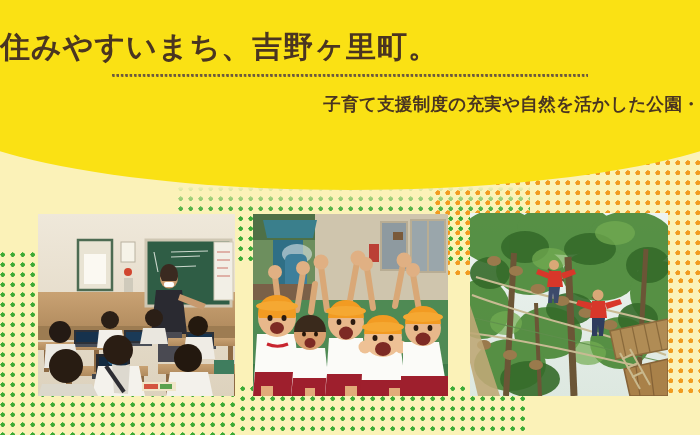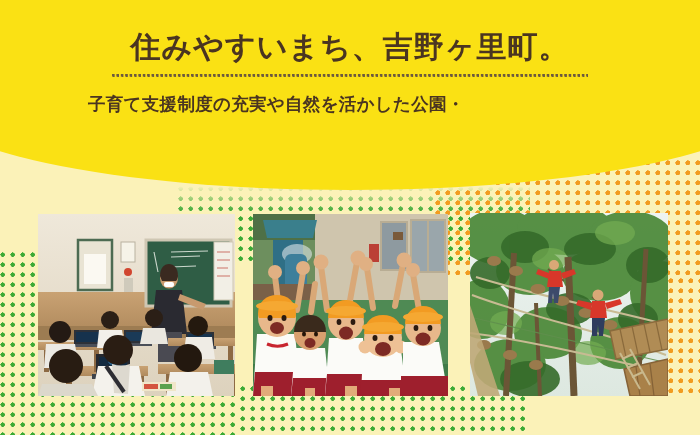--- a/index.html
+++ b/index.html
@@ -45,21 +45,21 @@
   .banner{
     position:absolute;left:-80px;top:-230px;width:860px;height:420px;
     background:#fae114;
     border-radius:0 0 50% 50%/0 0 22% 22%;
   }
 
   
   .headwrap{position:absolute;left:0;top:0;width:700px;}
   .title{
     margin:0;padding:0;
-    text-align:center;
+    text-align:left;
     color:#4a3521;
     font-size:30px;
     font-weight:700;
     letter-spacing:1px;
     line-height:1;
     padding-top:32px;
     white-space:nowrap;
   }
   .divider{
     margin:12px auto 0 auto;
@@ -67,21 +67,21 @@
     background-image:radial-gradient(circle at 1.4px 1.4px,#6d5a3d 1.35px,rgba(0,0,0,0) 1.6px);
     background-size:4.4px 3px;
   }
   .subtitle{
     margin:0;padding:12px 0 0 0;
     color:#4a3521;
     font-size:17.5px;
     font-weight:700;
     line-height:1.72;
     letter-spacing:0.3px;
-    text-align:left;
+    text-align:right;
     padding-left:88px;
   }
   .subtitle .ln{display:block;}
 
   
   .photo{position:absolute;overflow:hidden;background:#ddd;}
   #photo-classroom{left:38px;top:214px;width:197px;height:182px;}
   #photo-kindergarten{left:253px;top:214px;width:195px;height:182px;}
   #photo-adventure{left:470px;top:213px;width:198px;height:183px;}
 

